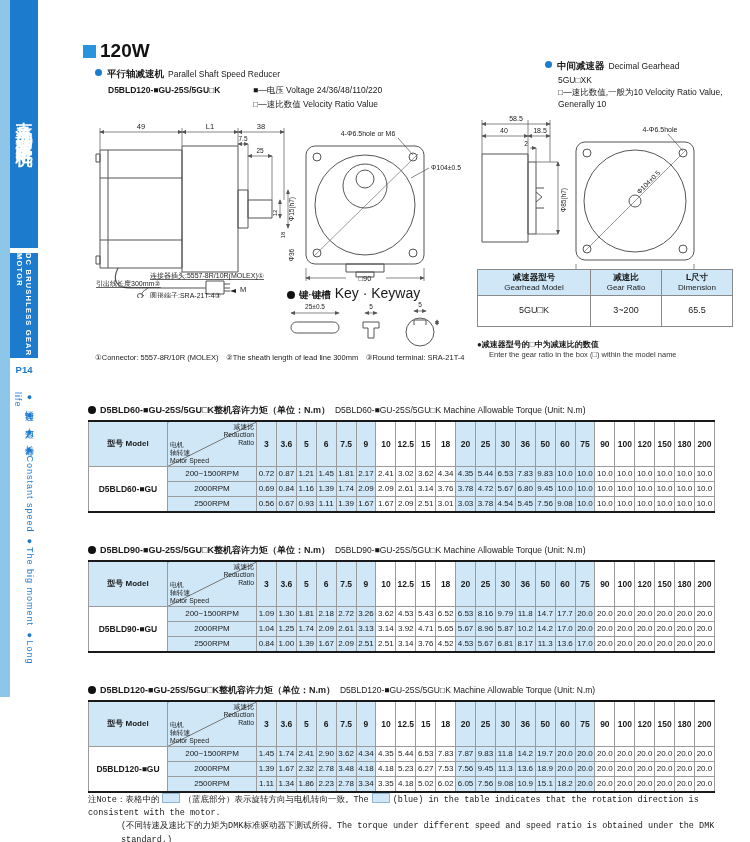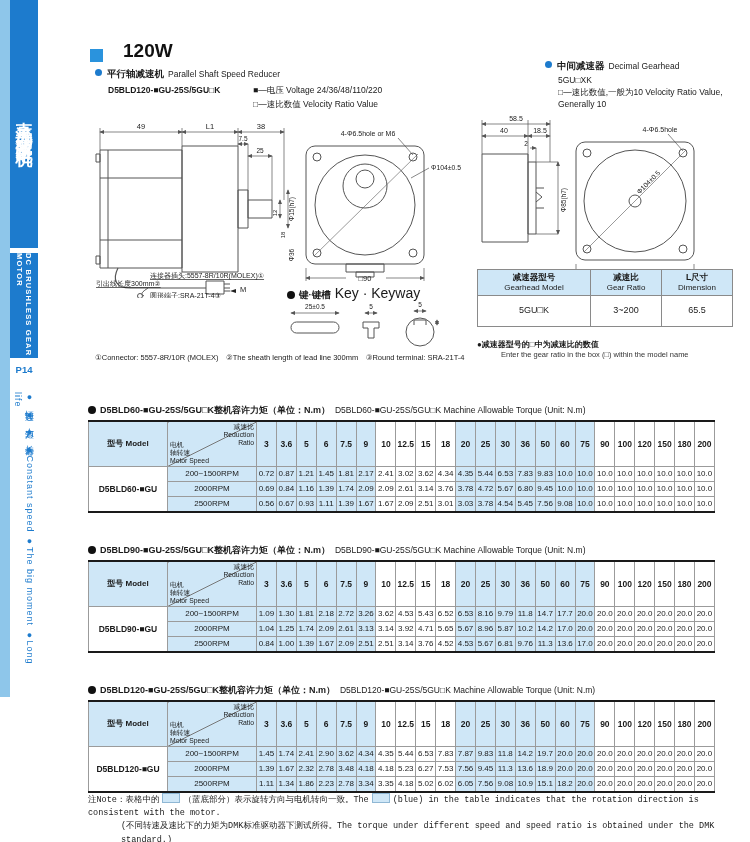--- a/index.html
+++ b/index.html
@@ -16,21 +16,21 @@
   .side-box1{top:0;height:248px;}
   .side-box2{top:253px;height:105px;}
   .vtext{writing-mode:vertical-rl;text-orientation:mixed;}
   .cn-title{color:#fff;font-size:17px;font-weight:bold;letter-spacing:4px;}
   .en-title{color:#fff;font-size:7.5px;font-weight:bold;letter-spacing:1.2px;}
   .side-page{left:8px;top:364px;width:32px;text-align:center;color:#1d7bcd;font-weight:bold;font-size:9.5px;}
   .side-feat{left:10px;top:392px;width:28px;height:290px;display:flex;justify-content:center;}
   .feat{color:#1d7bcd;font-size:9px;letter-spacing:1px;}
 
   
-  .h120{left:90px;top:40px;display:flex;align-items:flex-end;gap:20px;}
+  .h120{left:83px;top:40px;display:flex;align-items:center;gap:4px;}
   .bluesq{display:inline-block;width:13px;height:13px;background:#2a93dd;}
   .h120t{font-size:19px;font-weight:bold;color:#111;}
   .dot{display:inline-block;width:7px;height:7px;border-radius:50%;background:#1d7bcd;margin-right:5px;vertical-align:middle;}
   .hl1-cn{font-size:9.5px;font-weight:bold;}
   .hl1-en{font-size:8.5px;color:#222;margin-left:4px;}
   .hline2{margin:4px 0 0 13px;font-size:8.5px;}
   .model-str{display:inline-block;width:145px;font-weight:bold;}
   .hline3{margin:2px 0 0 158px;font-size:8.5px;}
   .hline3r{margin:2px 0 0 13px;font-size:8.5px;}
 
@@ -301,21 +301,21 @@
     </td>
   </tr>
   <tr>
     <td class="ghv">5GU□K</td>
     <td class="ghv">3~200</td>
     <td class="ghv">65.5</td>
   </tr>
 </tbody>
   </table>
 <div class="abs gh-note1" style="left: 477px; top: 339px;">●减速器型号的□中为减速比的数值</div>
-<div class="abs gh-note2" style="left: 501px; top: 350px;">Enter the gear ratio in the box (□) within the model name</div>
+<div class="abs gh-note2" style="left: 489px; top: 350px;">Enter the gear ratio in the box (□) within the model name</div>
 
 <div class="abs tblock" style="top:404px;">
   <div class="tbl-title">
     <span class="tdot"></span><b>D5BLD60-■GU-25S/5GU□K整机容许力矩（单位：N.m）</b><span class="ten">D5BLD60-■GU-25S/5GU□K Machine Allowable Torque (Unit: N.m)</span>
   </div>
   <table class="torque">
       <tbody>
         <tr>
           <td class="c-model hdr">型号 Model</td>
           <td class="c-diag hdr">
@@ -526,21 +526,21 @@
           <td class="val hl">1.67</td>
           <td class="val hl">2.09</td>
           <td class="val hl">2.51</td>
           <td class="val">2.51</td>
           <td class="val">3.14</td>
           <td class="val">3.76</td>
           <td class="val">4.52</td>
           <td class="val hl">4.53</td>
           <td class="val hl">5.67</td>
           <td class="val hl">6.81</td>
-          <td class="val hl">9.76</td>
+          <td class="val hl">8.17</td>
           <td class="val hl">11.3</td>
           <td class="val hl">13.6</td>
           <td class="val hl">17.0</td>
           <td class="val">20.0</td>
           <td class="val">20.0</td>
           <td class="val">20.0</td>
           <td class="val">20.0</td>
           <td class="val">20.0</td>
           <td class="val">20.0</td>
         </tr>

